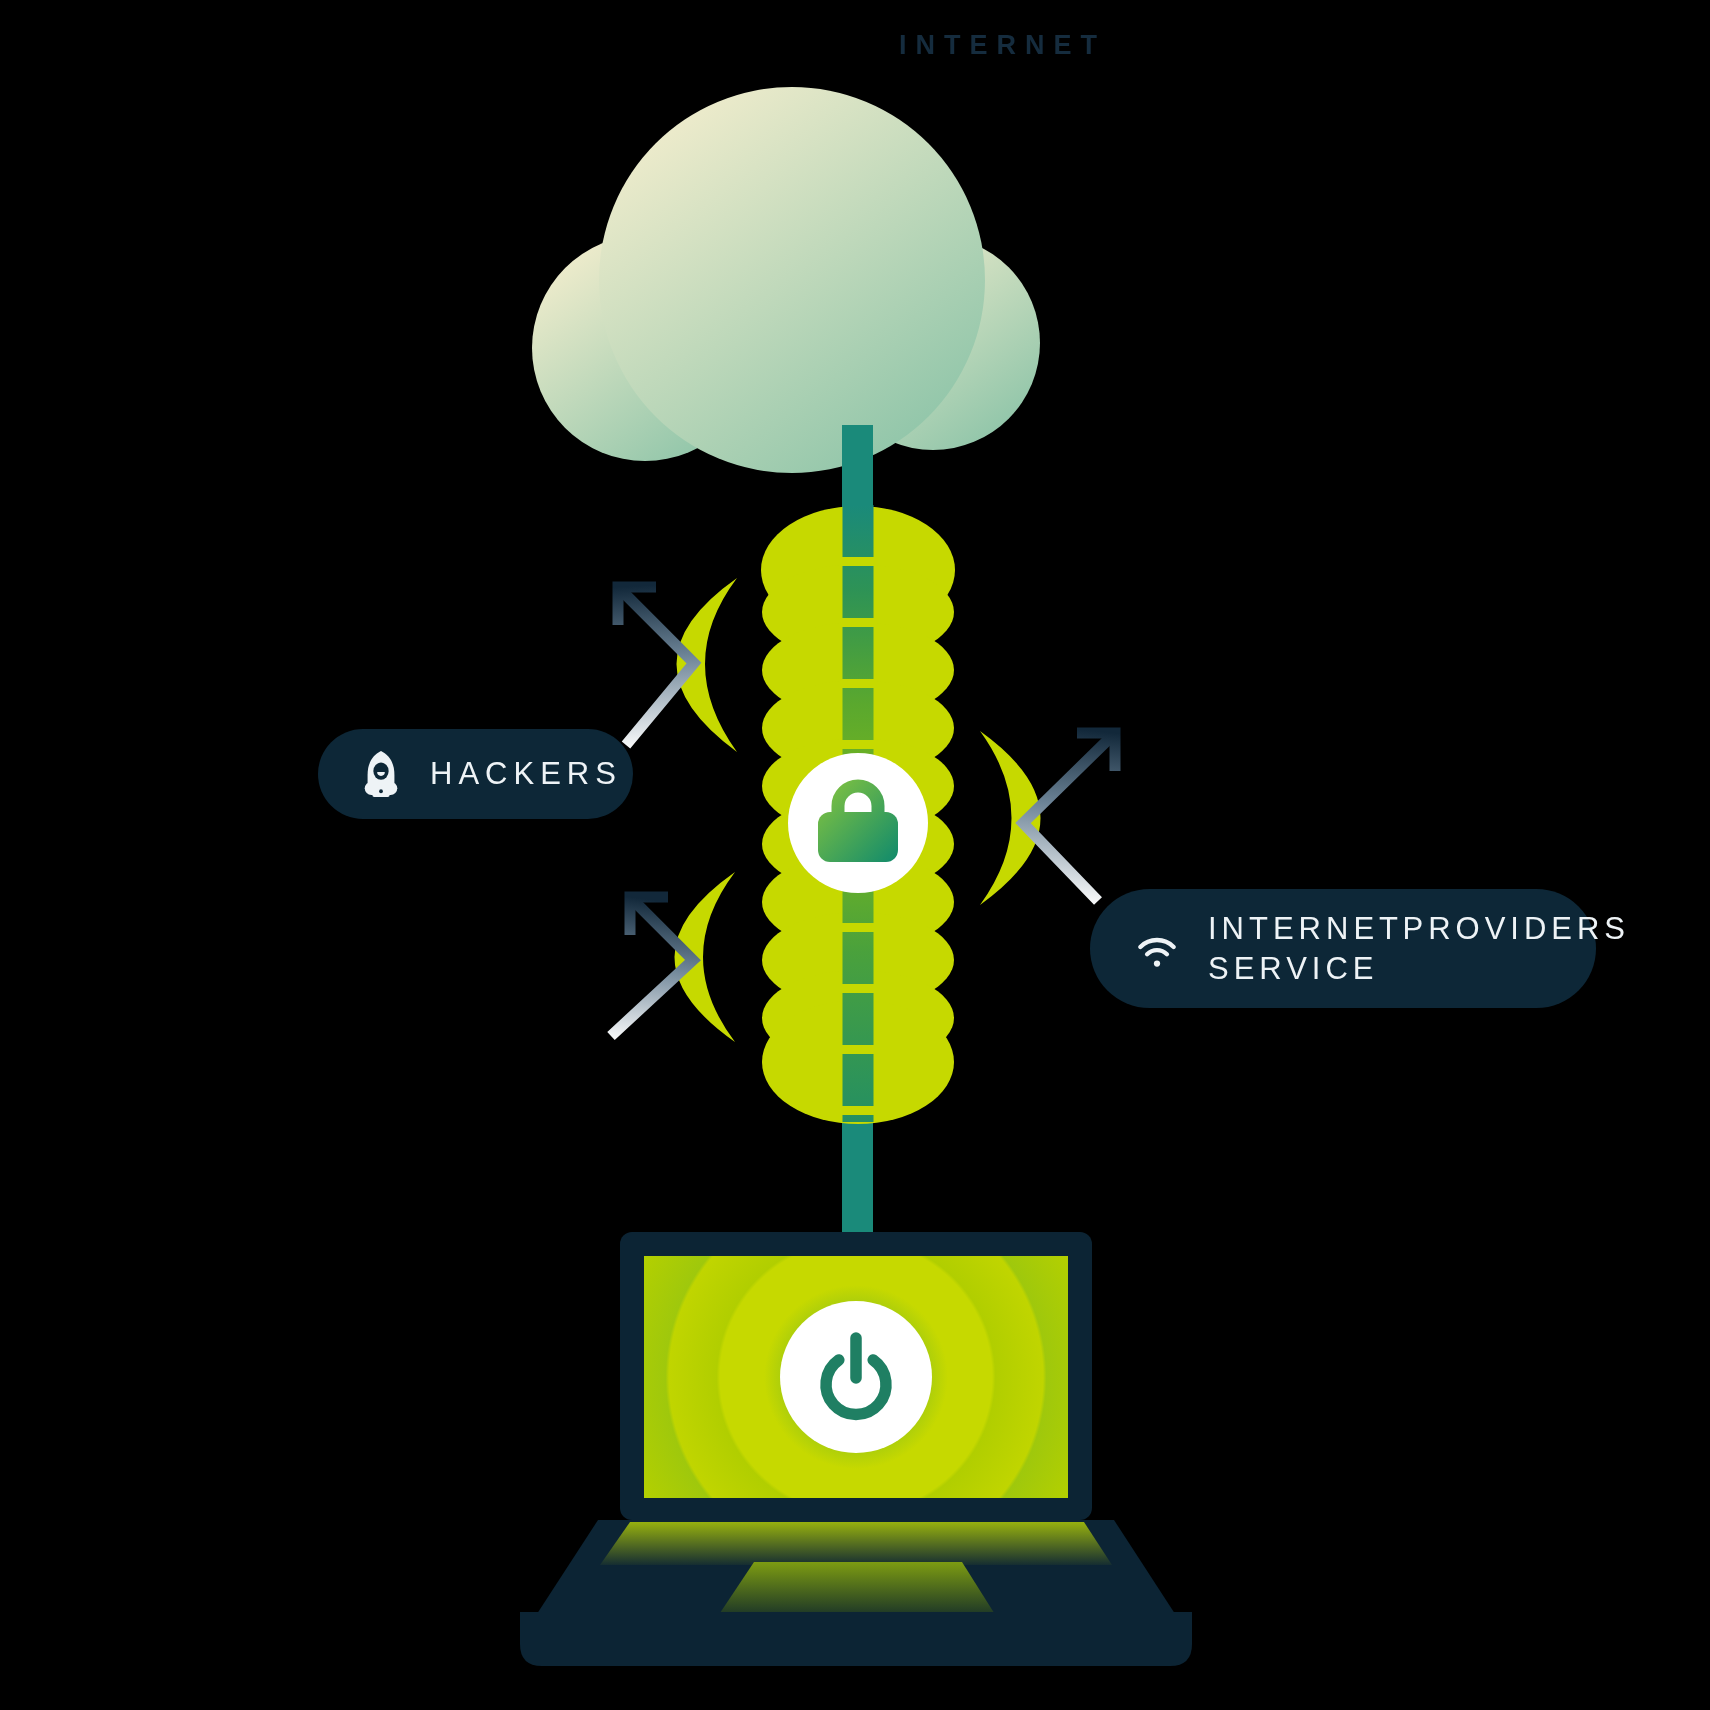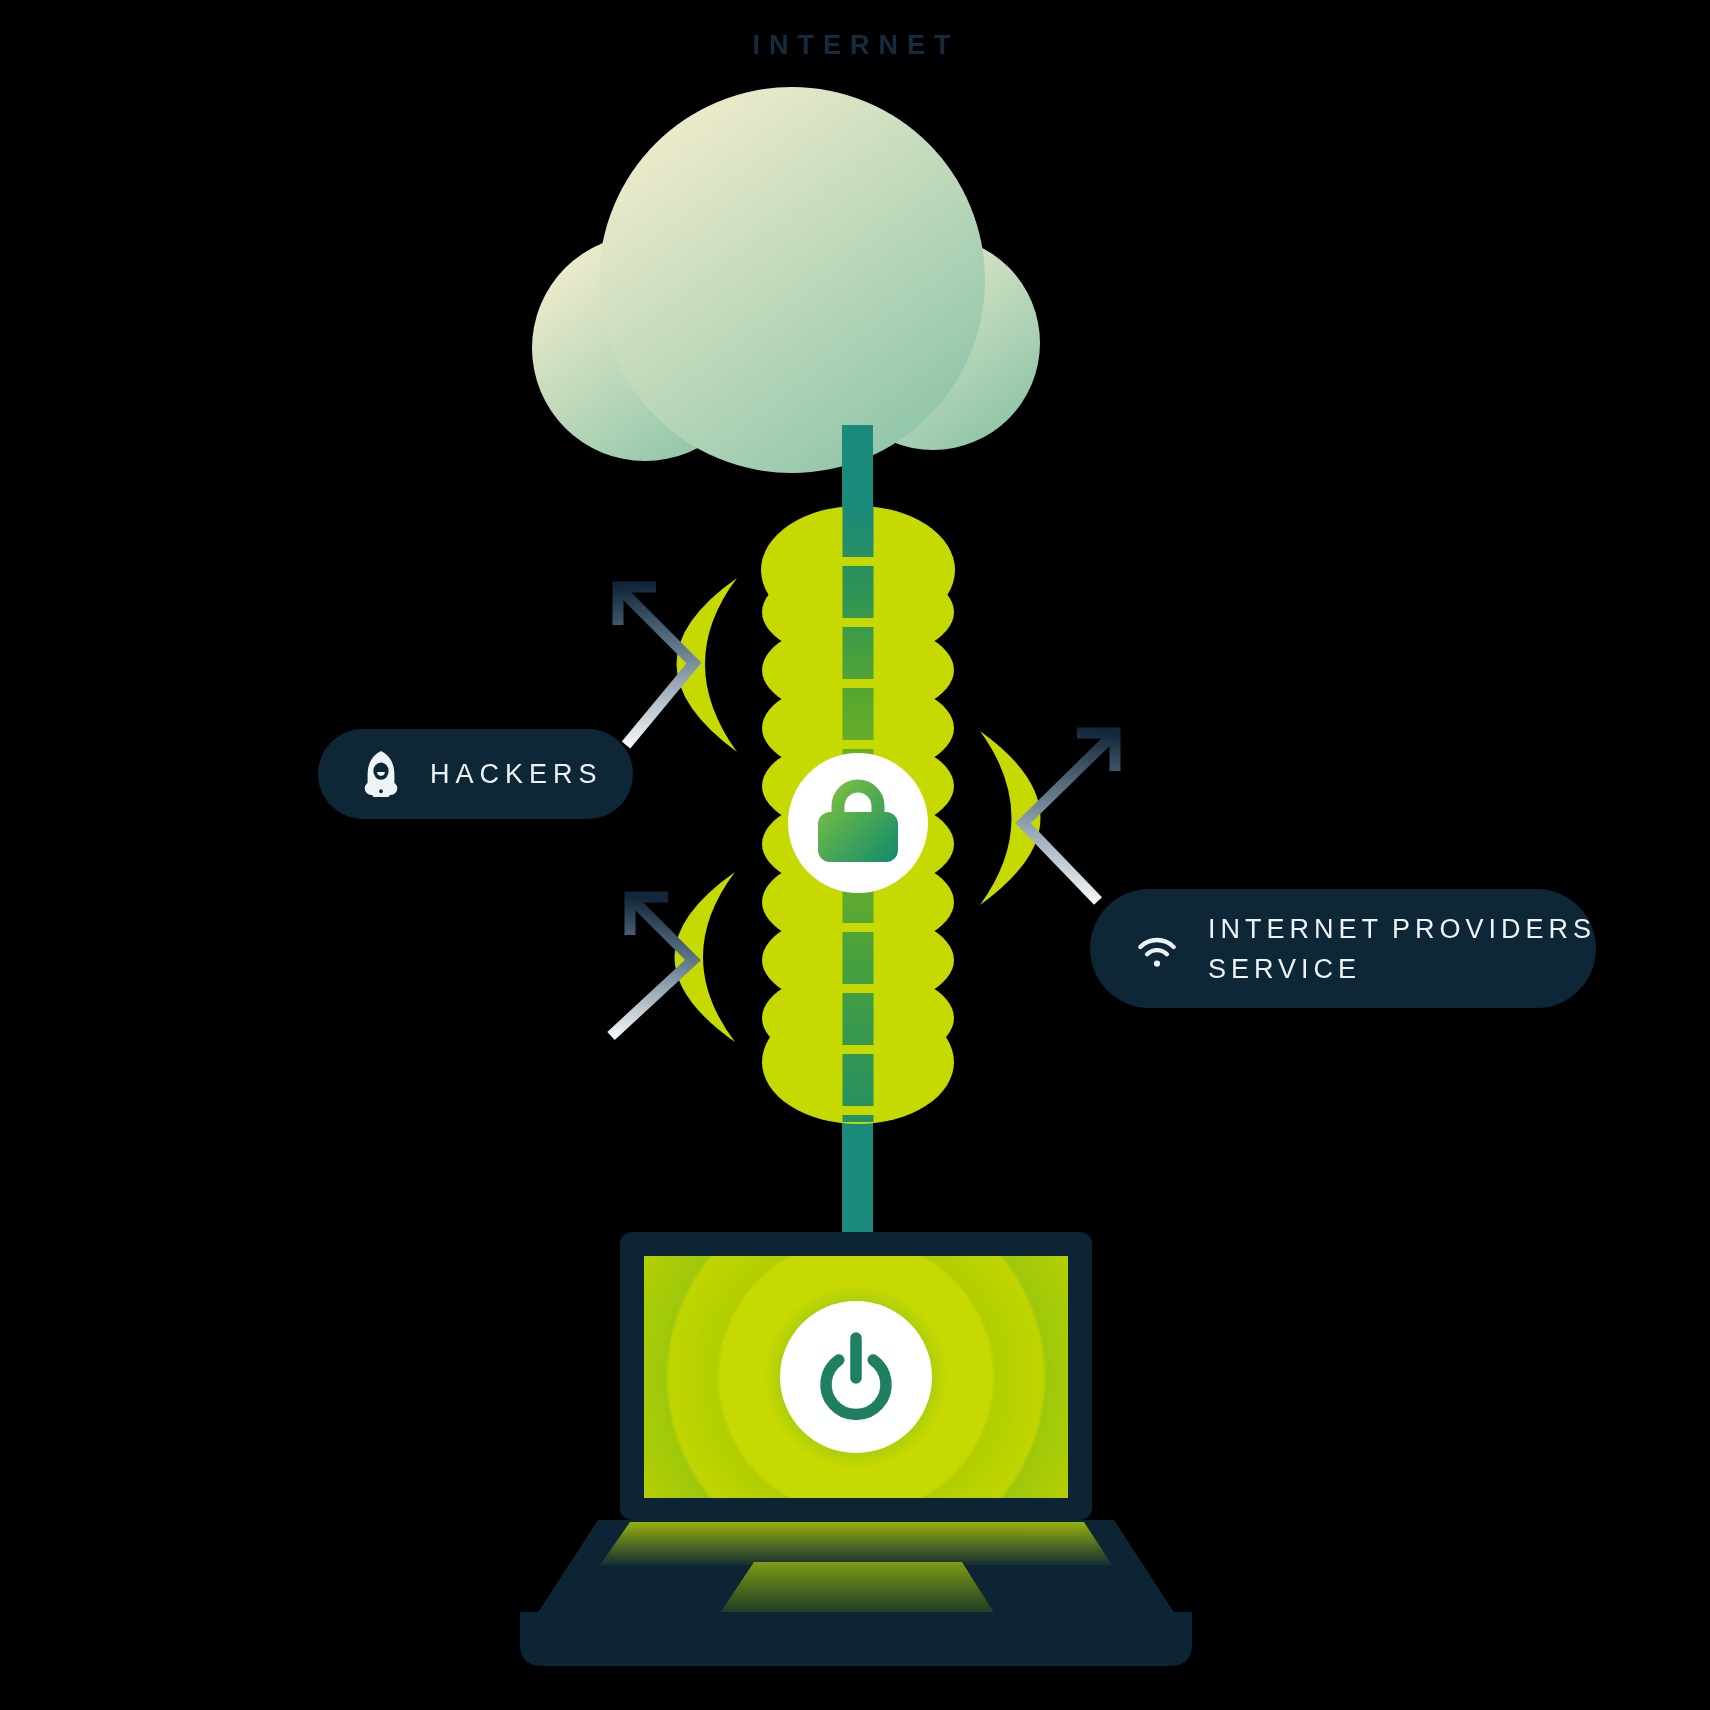--- a/index.html
+++ b/index.html
@@ -1,29 +1,29 @@
 <!DOCTYPE html>
 <html><head>
 <meta charset="utf-8">
 <style>
   html,body{margin:0;padding:0;background:#000;}
   #canvas{
     position:relative;width:1710px;height:1710px;background:#000;
     font-family:"Liberation Sans", sans-serif;overflow:hidden;
   }
   .caption{
-    position:absolute;width:500px;text-align:center;
+    position:absolute;width:500px;text-align:right;
     font-size:27px;font-weight:700;letter-spacing:9px;
   }
   #internet-caption{left:606px;top:30px;color:#152c3e;}
   #you-caption{left:606px;top:1586px;color:#1c3953;}
   .badge{
     position:absolute;display:flex;align-items:center;
     background:#0d2737;color:#eef3f6;border-radius:60px;
-    font-size:27px;font-weight:500;letter-spacing:6px;
+    font-size:31px;font-weight:500;letter-spacing:6px;
     box-sizing:border-box;
   }
   #badge-hackers{left:318px;top:729px;width:315px;height:90px;padding-left:40px;}
   #badge-governments{left:210px;top:1024px;width:390px;height:90px;padding-left:38px;}
   #badge-isp{left:1090px;top:889px;width:506px;height:119px;padding-left:42px;letter-spacing:5px;}
   .badge .bicon{flex:0 0 auto;margin-right:26px;display:block;}
   .isp-lines{display:flex;flex-direction:row;line-height:40px;}
   #art{position:absolute;left:0;top:0;}
 </style>
 </head>

